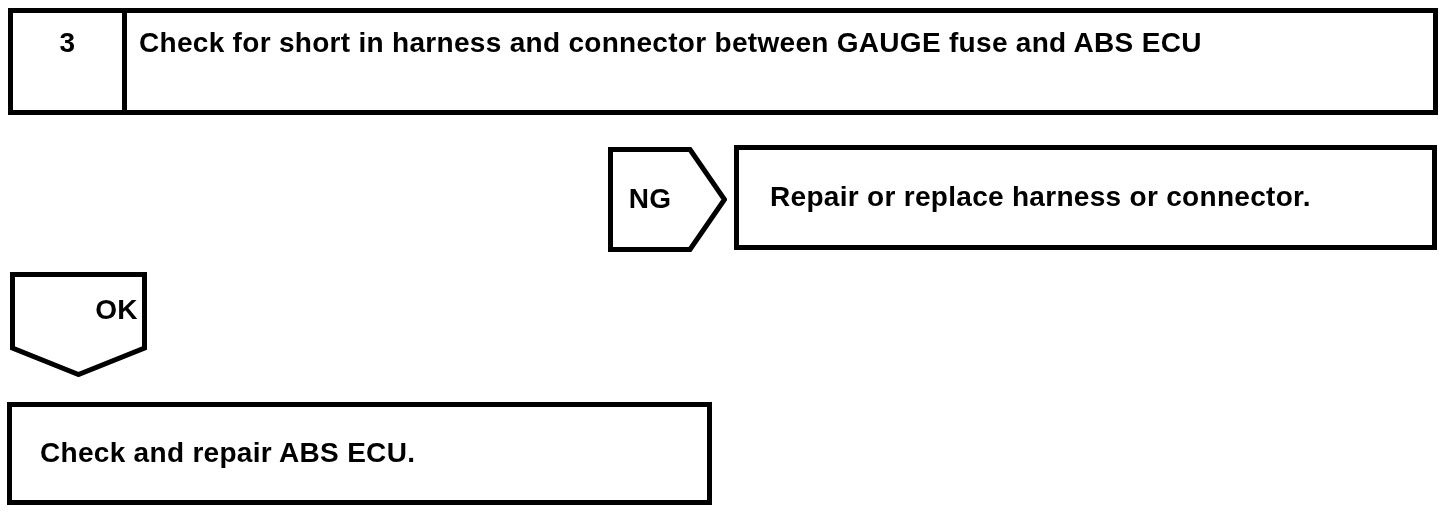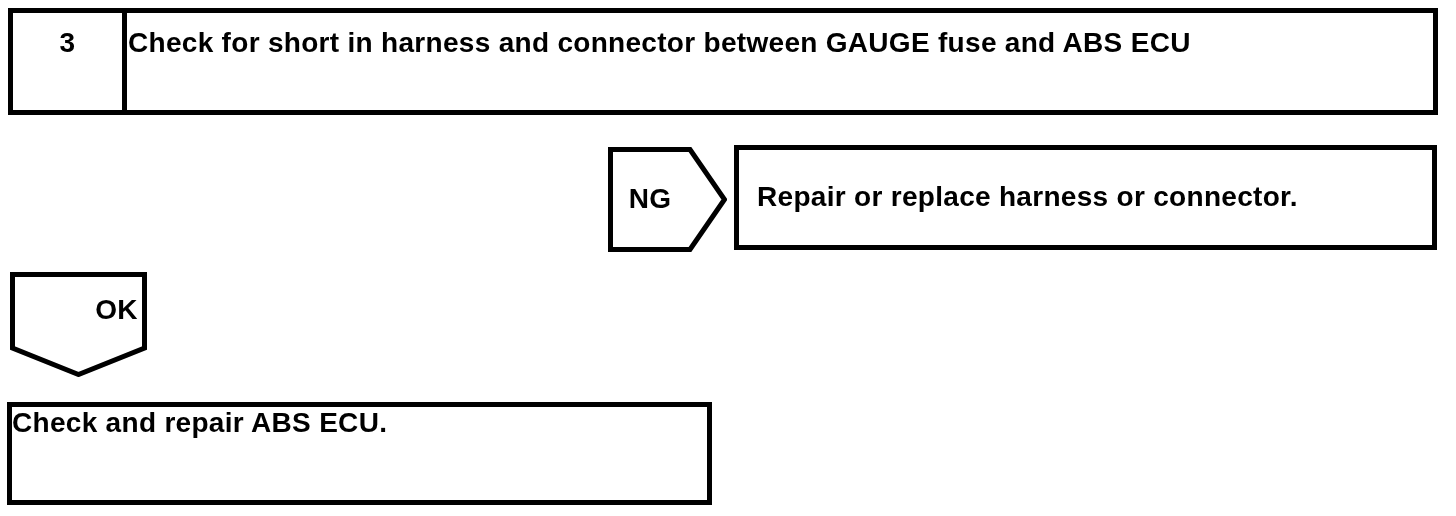--- a/index.html
+++ b/index.html
@@ -42,21 +42,21 @@
     width: 114px;
     border-right: 5px solid #000000;
     display: flex;
     justify-content: center;
     align-items: flex-start;
     padding-top: 14px;
     flex: 0 0 auto;
   }
   .step-title-cell {
     flex: 1;
-    padding: 14px 0 0 1px;
+    padding: 14px 0 0 12px;
   }
   
   .ng-shape {
     position: absolute;
     left: 608px;
     top: 147px;
     width: 119px;
     height: 105px;
   }
   .ng-label {
@@ -69,21 +69,21 @@
     align-items: center;
     justify-content: center;
   }
   .repair-box {
     left: 734px;
     top: 145px;
     width: 703px;
     height: 105px;
     display: flex;
     align-items: center;
-    padding-left: 18px;
+    padding-left: 31px;
   }
   
   .ok-shape {
     position: absolute;
     left: 10px;
     top: 272px;
     width: 137px;
     height: 105px;
   }
   .ok-label {
@@ -96,20 +96,22 @@
     align-items: center;
     justify-content: center;
     margin-left: 38px;
   }
   .result-box {
     left: 7px;
     top: 402px;
     width: 705px;
     height: 103px;
     display: flex;
+    align-items: center;
+    padding-left: 28px;
   }
   .shape-poly {
     fill: #ffffff;
     stroke: #000000;
     stroke-width: 5;
     stroke-linejoin: miter;
   }
 </style>
 </head>
 <body>

